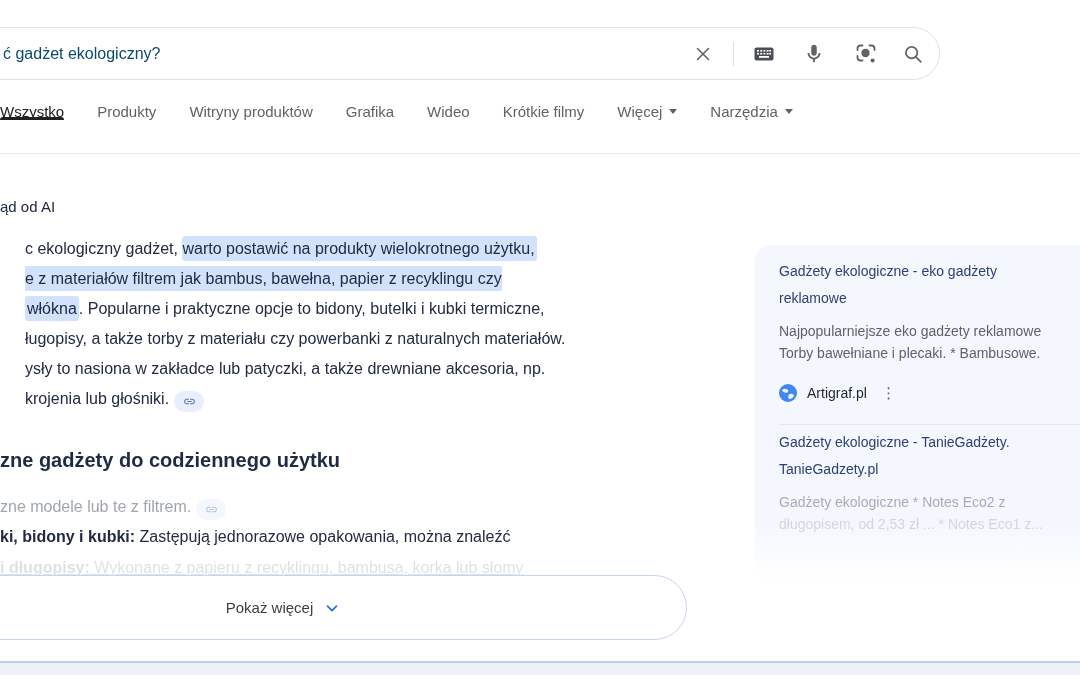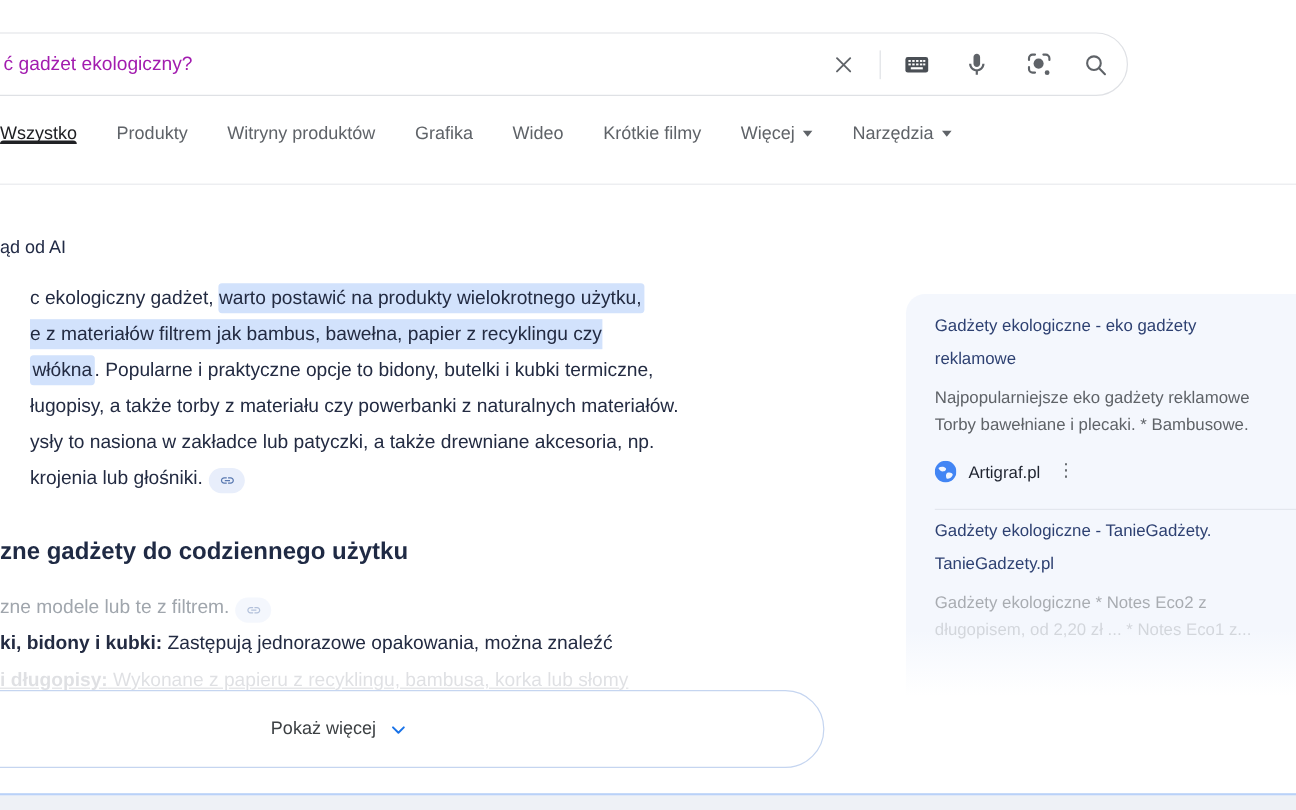--- a/index.html
+++ b/index.html
@@ -3,21 +3,21 @@
 <meta charset="utf-8">
 <style>
   html,body{margin:0;padding:0;background:#fff;}
   #canvas{position:relative;width:1080px;height:675px;overflow:hidden;background:#fff;
           font-family:"Liberation Sans", sans-serif;color:#202124;}
 
   
   .searchbar{position:absolute;left:-60px;top:27px;width:1000px;height:53px;
              background:#fff;border:1px solid #dfe1e5;border-radius:27px;box-sizing:border-box;}
   .search-query{position:absolute;left:62px;top:0;height:51px;display:flex;align-items:center;
-                font-size:16px;color:#a21caf;white-space:nowrap;}
+                font-size:16px;color:#0c4a6e;white-space:nowrap;}
   .sb-icon{position:absolute;top:14px;width:24px;height:24px;display:flex;align-items:center;justify-content:center;cursor:pointer;}
   .sb-divider{position:absolute;left:792px;top:14px;width:1px;height:24px;background:#dfe1e5;}
 
   
   .tabs{position:absolute;left:0;top:103px;height:49px;display:flex;gap:33px;align-items:flex-start;
         font-size:15px;color:#5f6368;white-space:nowrap;}
   .tab{position:relative;display:flex;align-items:center;cursor:pointer;}
   .tab.active{color:#202124;}
   .tab.active::after{content:"";position:absolute;left:0;right:0;bottom:0;height:3px;background:#202124;border-radius:3px 3px 0 0;}
   .caret{width:0;height:0;border-left:4px solid transparent;border-right:4px solid transparent;
@@ -203,20 +203,20 @@
       <span class="source-name">Artigraf.pl</span>
       <span class="dots">⋮</span>
     </div>
     <div class="card-divider"></div>
     <div class="card-title card2-title">
       <div>Gadżety ekologiczne - TanieGadżety.</div>
       <div>TanieGadzety.pl</div>
     </div>
     <div class="card-snippet">
       <div class="fade1">Gadżety ekologiczne * Notes Eco2 z</div>
-      <div class="fade2">długopisem, od 2,20 zł ... * Notes Eco1 z...</div>
+      <div class="fade2">długopisem, od 2,53 zł ... * Notes Eco1 z...</div>
     </div>
   </div>
 
   <div class="bottom-line"></div>
   <div class="bottom-bg"></div>
 
 </div>
 
 </body></html>

